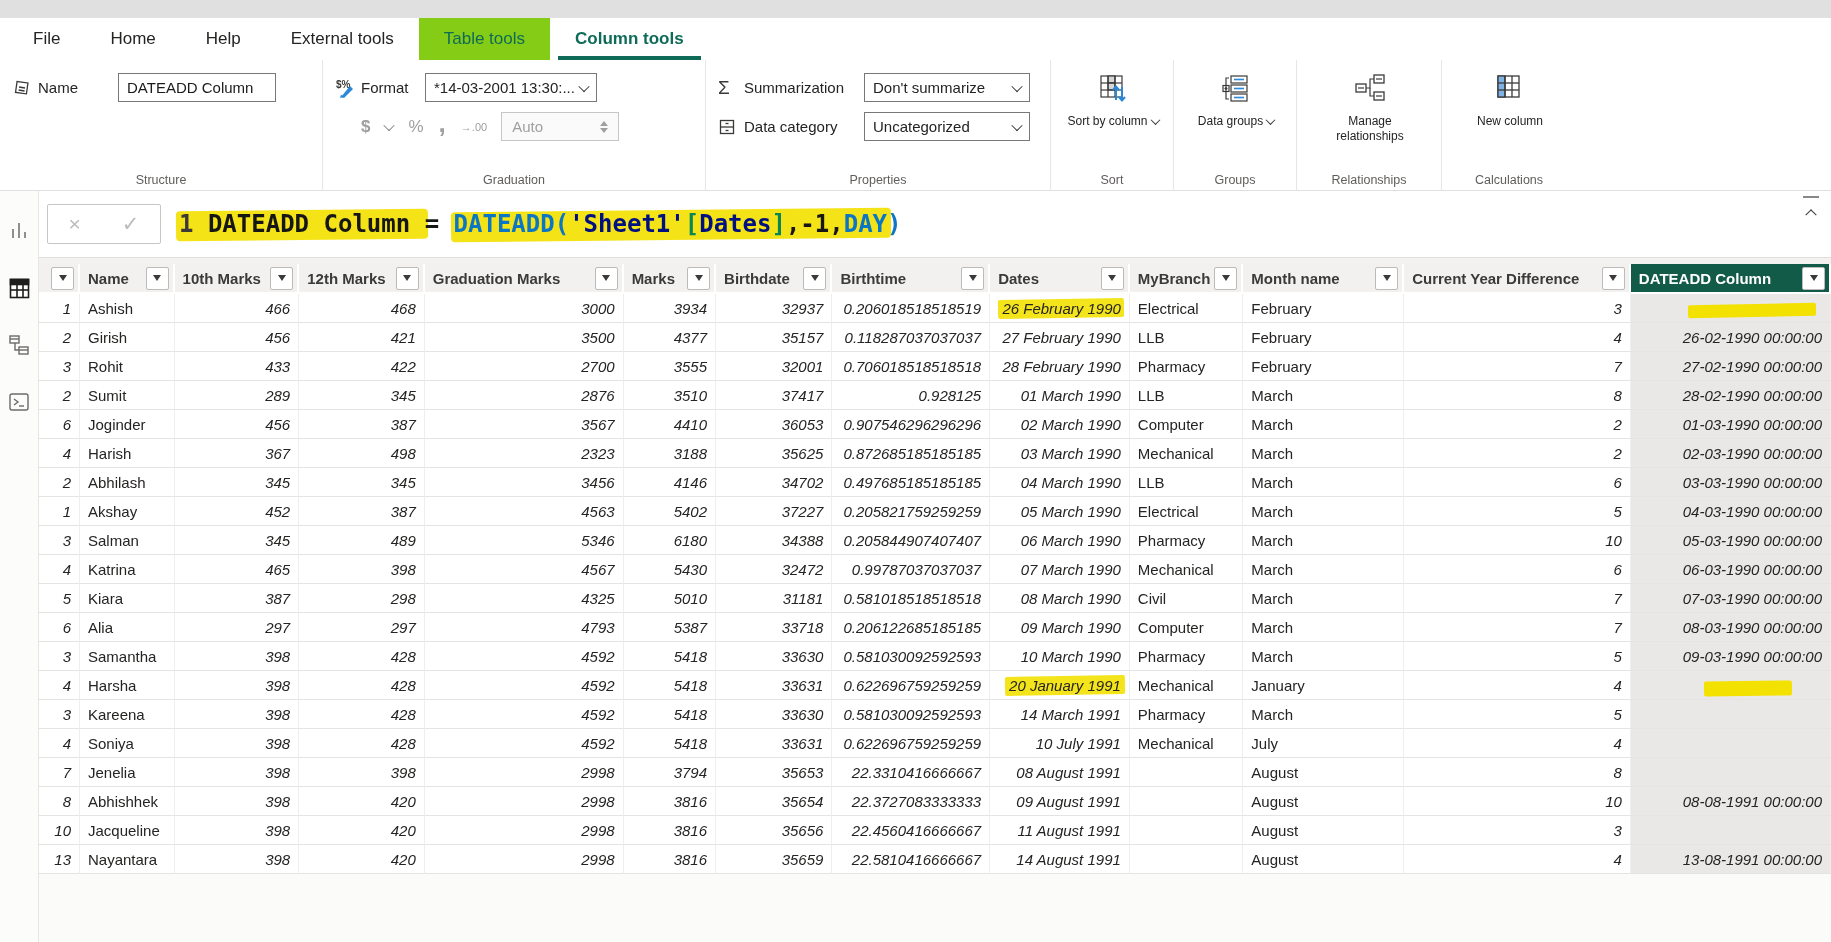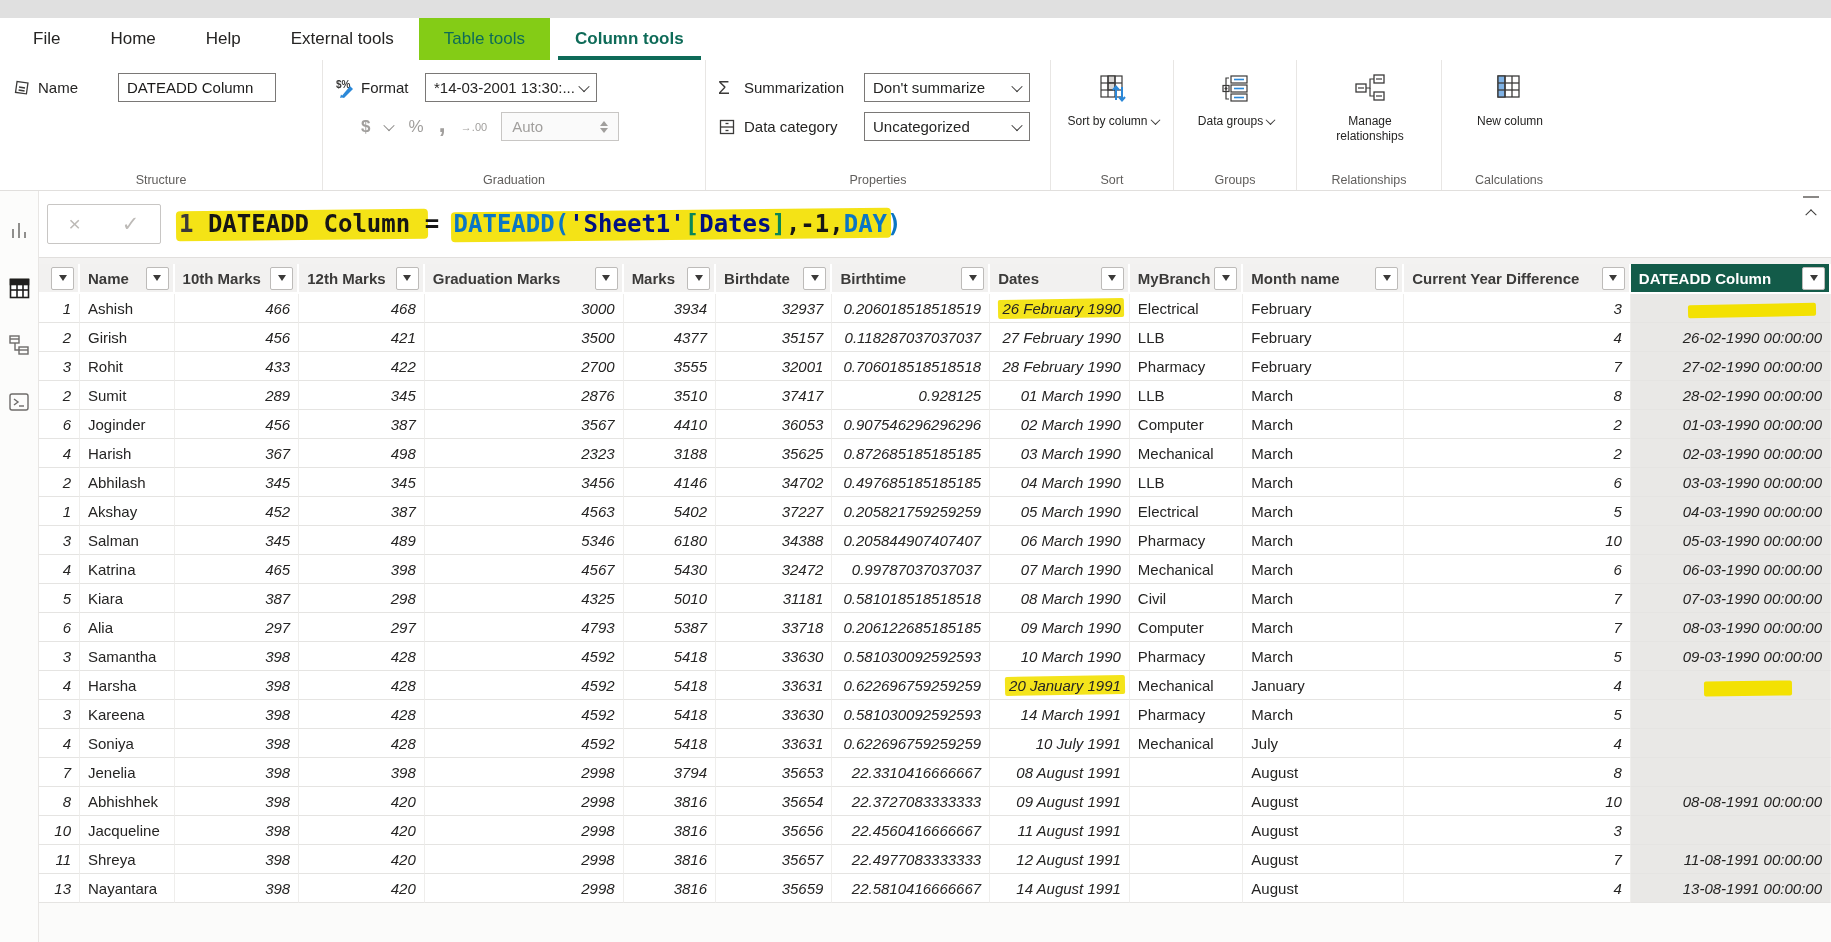--- a/index.html
+++ b/index.html
@@ -756,35 +756,20 @@
                 <td class="num ">3816</td>
                 <td class="num ">35656</td>
                 <td class="num ">22.4560416666667</td>
                 <td class="num ">11 August 1991</td>
                 <td class=""></td>
                 <td class="">August</td>
                 <td class="num ">3</td>
                 <td class="num dateadd"></td>
               </tr>
               <tr>
-                <td class="num ">11</td>
-                <td class="">Shreya</td>
-                <td class="num ">398</td>
-                <td class="num ">420</td>
-                <td class="num ">2998</td>
-                <td class="num ">3816</td>
-                <td class="num ">35657</td>
-                <td class="num ">22.4977083333333</td>
-                <td class="num ">12 August 1991</td>
-                <td class=""></td>
-                <td class="">August</td>
-                <td class="num ">7</td>
-                <td class="num dateadd">11-08-1991 00:00:00</td>
-              </tr>
-              <tr>
                 <td class="num ">13</td>
                 <td class="">Nayantara</td>
                 <td class="num ">398</td>
                 <td class="num ">420</td>
                 <td class="num ">2998</td>
                 <td class="num ">3816</td>
                 <td class="num ">35659</td>
                 <td class="num ">22.5810416666667</td>
                 <td class="num ">14 August 1991</td>
                 <td class=""></td>

